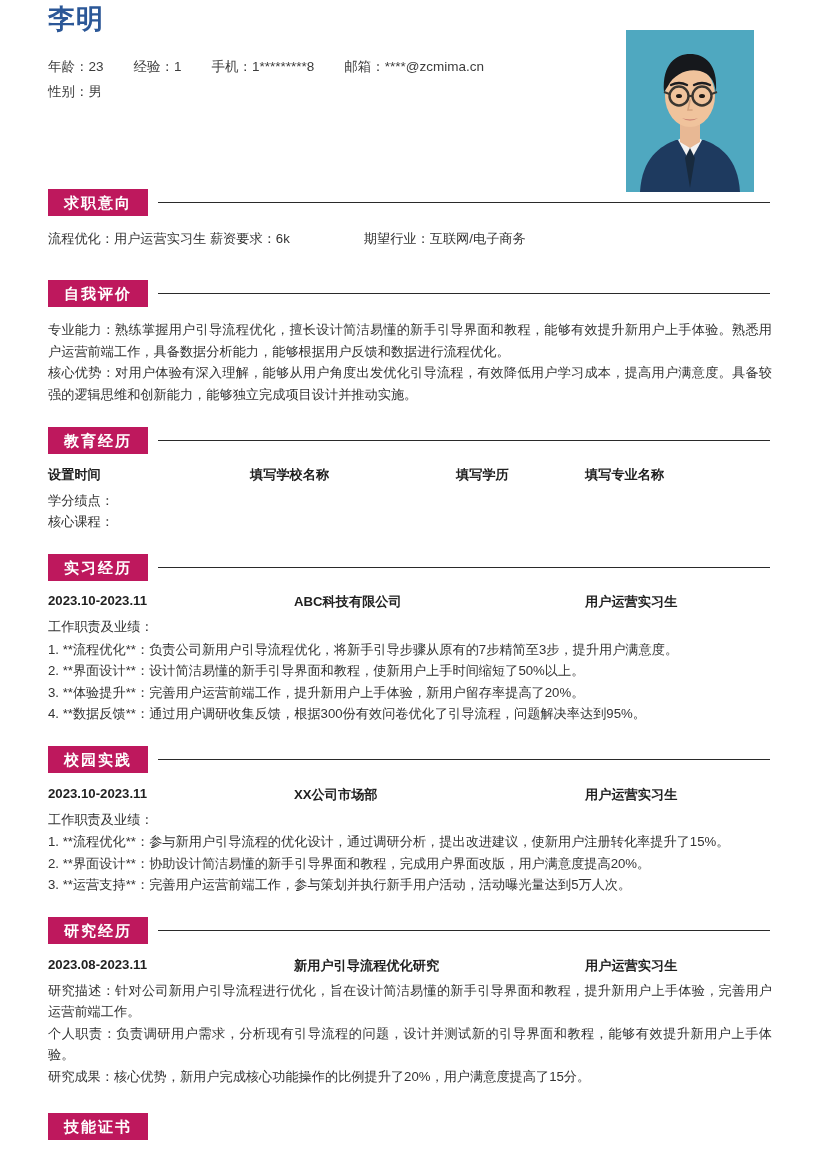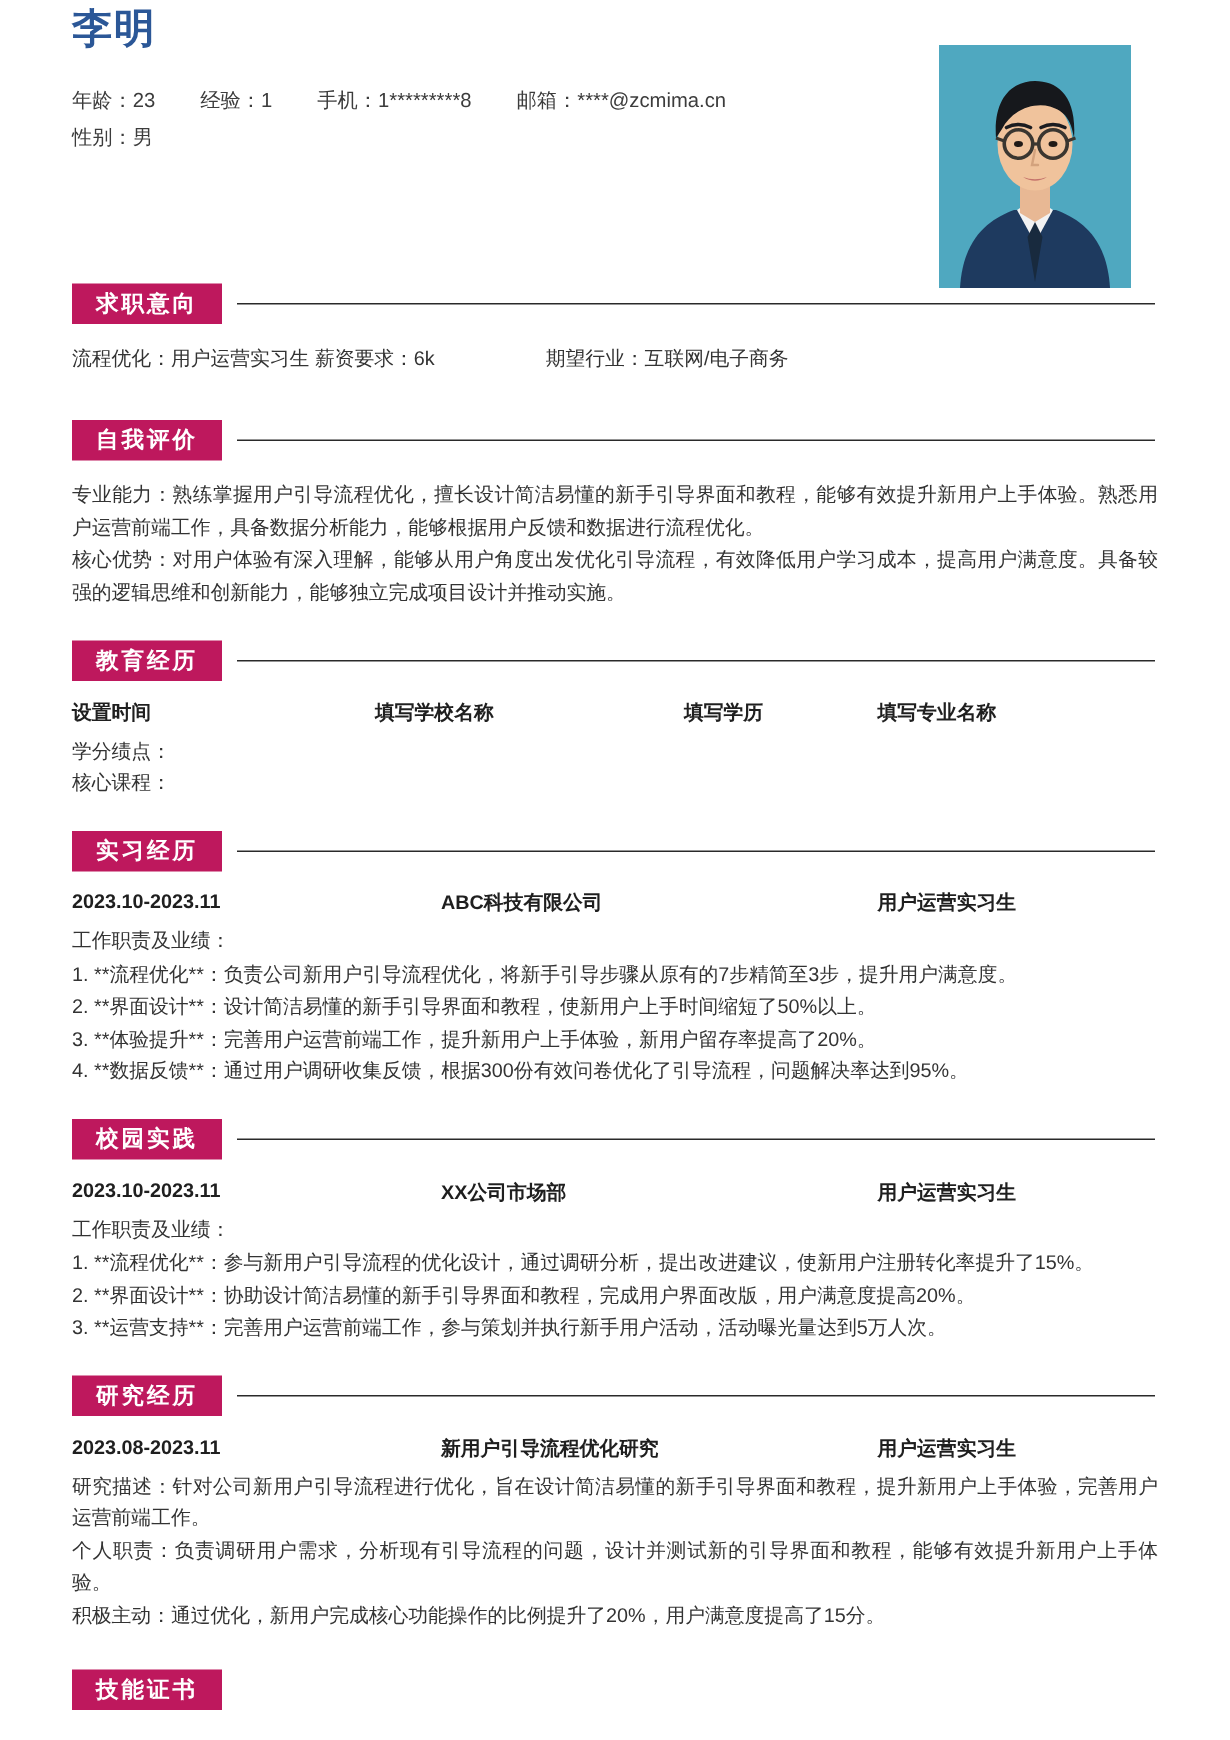--- a/index.html
+++ b/index.html
@@ -283,21 +283,21 @@
       <div class="sec-badge">研究经历</div>
       <div class="sec-line"></div>
     </div>
     <div class="exp-cols">
       <span class="e1">2023.08-2023.11</span>
       <span class="e2">新用户引导流程优化研究</span>
       <span class="e3">用户运营实习生</span>
     </div>
     <div class="para">研究描述：针对公司新用户引导流程进行优化，旨在设计简洁易懂的新手引导界面和教程，提升新用户上手体验，完善用户运营前端工作。</div>
     <div class="para">个人职责：负责调研用户需求，分析现有引导流程的问题，设计并测试新的引导界面和教程，能够有效提升新用户上手体验。</div>
-    <div class="para">积极主动：通过优化，新用户完成核心功能操作的比例提升了20%，用户满意度提高了15分。</div>
+    <div class="para">研究成果：核心优势，新用户完成核心功能操作的比例提升了20%，用户满意度提高了15分。</div>
   </div>
 
   <div class="section mt-18">
     <div class="sec-head">
       <div class="sec-badge">技能证书</div>
 
     </div>
   </div>
 
 </div>

